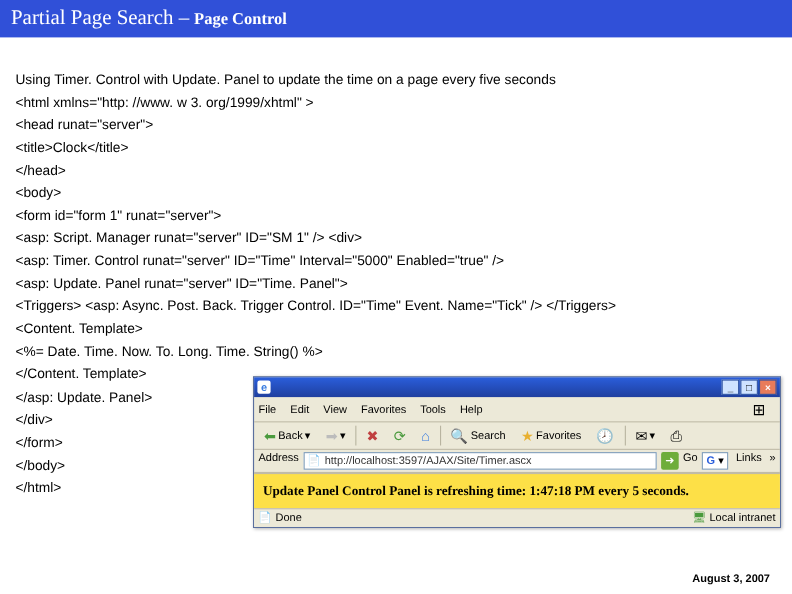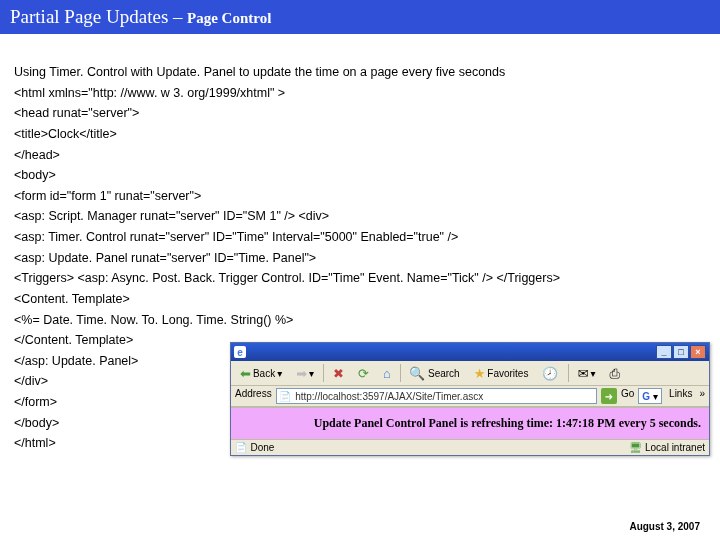--- a/index.html
+++ b/index.html
@@ -95,35 +95,35 @@
   }
   .ie-addrbar .lbl{font-size:10px;}
   .ie-addrbar .addr-input{
     flex:1; background:#fff; border:1px solid #7f9db9; height:16px;
     display:flex;align-items:center;padding:0 3px;font-size:10px;color:#333;
   }
   .ie-addrbar .go{width:16px;height:16px;background:#6ead3b;border-radius:2px;display:flex;align-items:center;justify-content:center;color:#fff;font-size:10px;}
   .ie-addrbar .g-box{display:flex;align-items:center;border:1px solid #7f9db9;background:#fff;height:16px;padding:0 3px;font-size:10px;gap:3px;}
   .ie-links{font-size:10px;padding:0 3px;}
   .ie-page {
-    background:#f0abfc; padding:8px; font-family:"Times New Roman",serif;
-    font-size:12px; font-weight:bold; border-top:1px solid #c0bba8;text-align:right;
+    background:#fde047; padding:8px; font-family:"Times New Roman",serif;
+    font-size:12px; font-weight:bold; border-top:1px solid #c0bba8;
   }
   .ie-status {
     background:#ece9d8; display:flex; justify-content:space-between;
     align-items:center; padding:2px 4px; font-size:10px; border-top:1px solid #c0bba8;
   }
   .ie-status .done{display:flex;align-items:center;gap:3px;}
   .ie-status .zone{display:flex;align-items:center;gap:3px;}
 </style>
 </head>
 <body>
 
 <div class="header">
-  <span class="title">Partial Page Updates –</span>
+  <span class="title">Partial Page Search –</span>
   <span class="sub">Page Control</span>
 </div>
 
 <div class="content">
   <div>Using Timer. Control with Update. Panel to update the time on a page every five seconds</div>
   <div>&lt;html xmlns="http: //www. w 3. org/1999/xhtml" &gt;</div>
   <div> &lt;head runat="server"&gt;</div>
   <div>&lt;title&gt;Clock&lt;/title&gt;</div>
   <div>&lt;/head&gt;</div>
   <div>&lt;body&gt;</div>
@@ -146,20 +146,33 @@
   <div class="ie-titlebar">
     <div class="left">
       <span class="icon-e">e</span>
     </div>
     <div class="ctrls">
       <div class="ctrl">_</div>
       <div class="ctrl">□</div>
       <div class="ctrl close">×</div>
     </div>
   </div>
+  <div class="ie-menubar">
+    <div class="menus">
+      <span>File</span>
+      <span>Edit</span>
+      <span>View</span>
+      <span>Favorites</span>
+      <span>Tools</span>
+      <span>Help</span>
+    </div>
+    <div class="ie-flag">
+        <span>⊞</span>
+      </div>
+  </div>
   <div class="ie-toolbar">
     <div class="tb-btn">
       <span class="ic" style="color:#4a9a3d;">⬅</span>
       <span>Back</span>
       <span>▾</span>
     </div>
     <div class="tb-btn">
       <span class="ic" style="color:#bcbcbc;">➡</span>
       <span>▾</span>
     </div>

